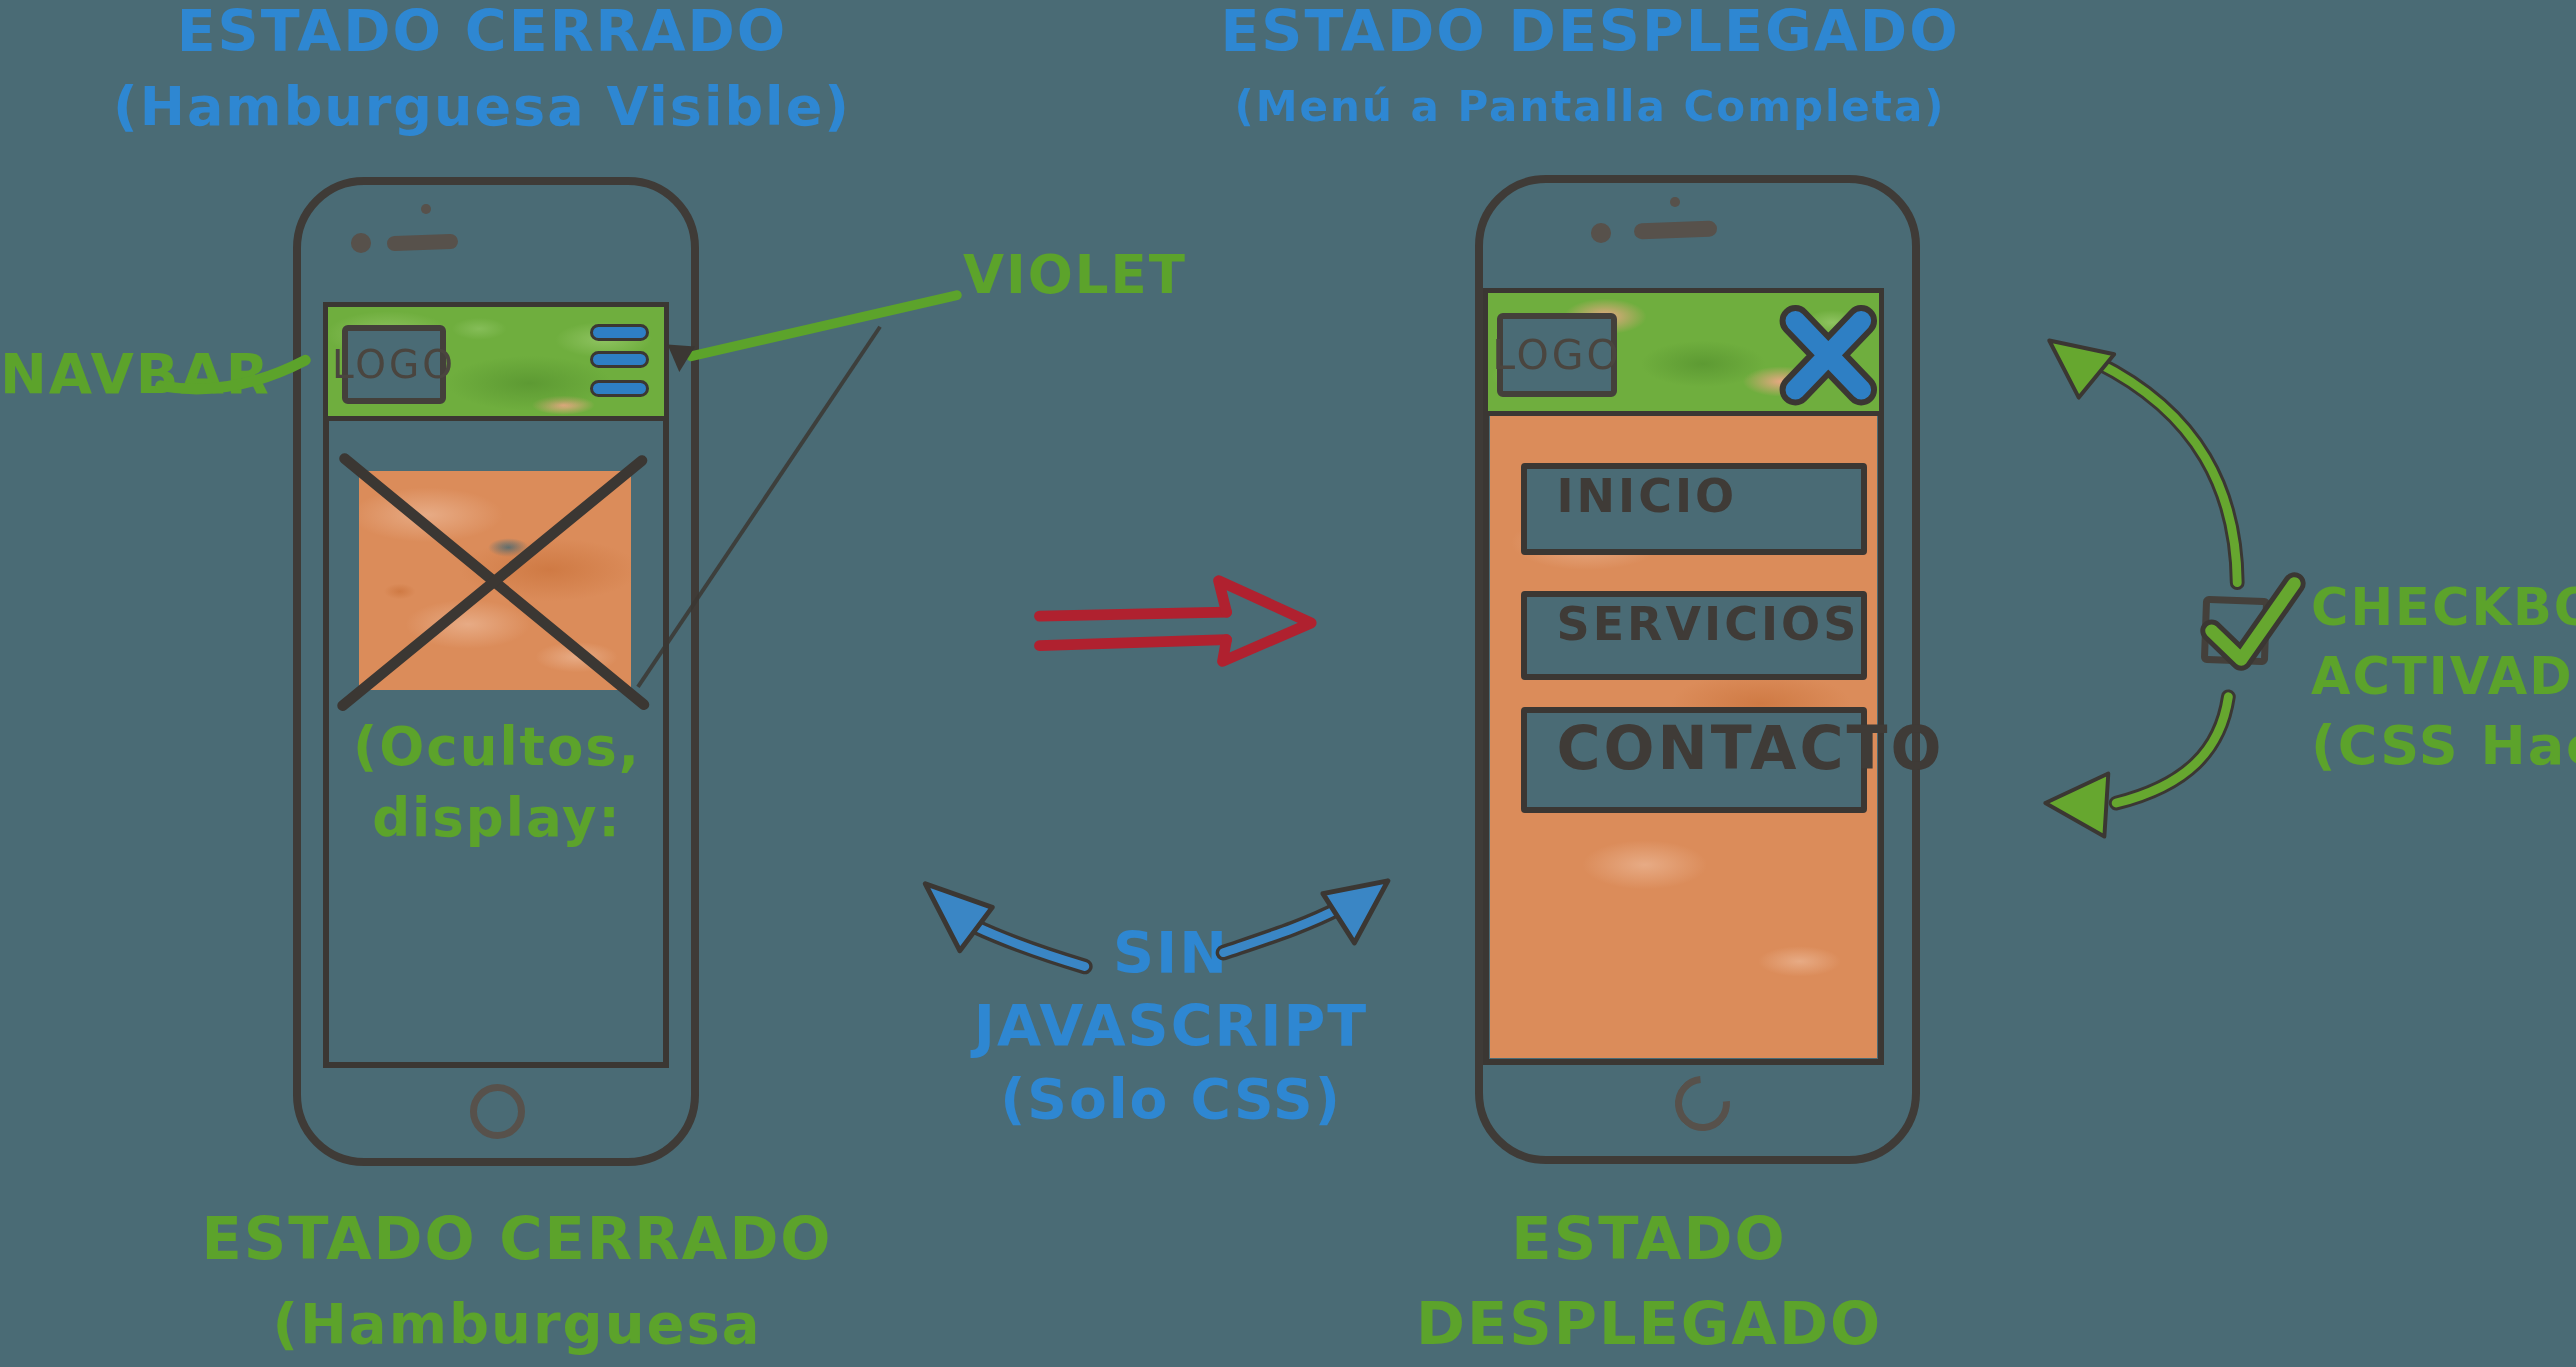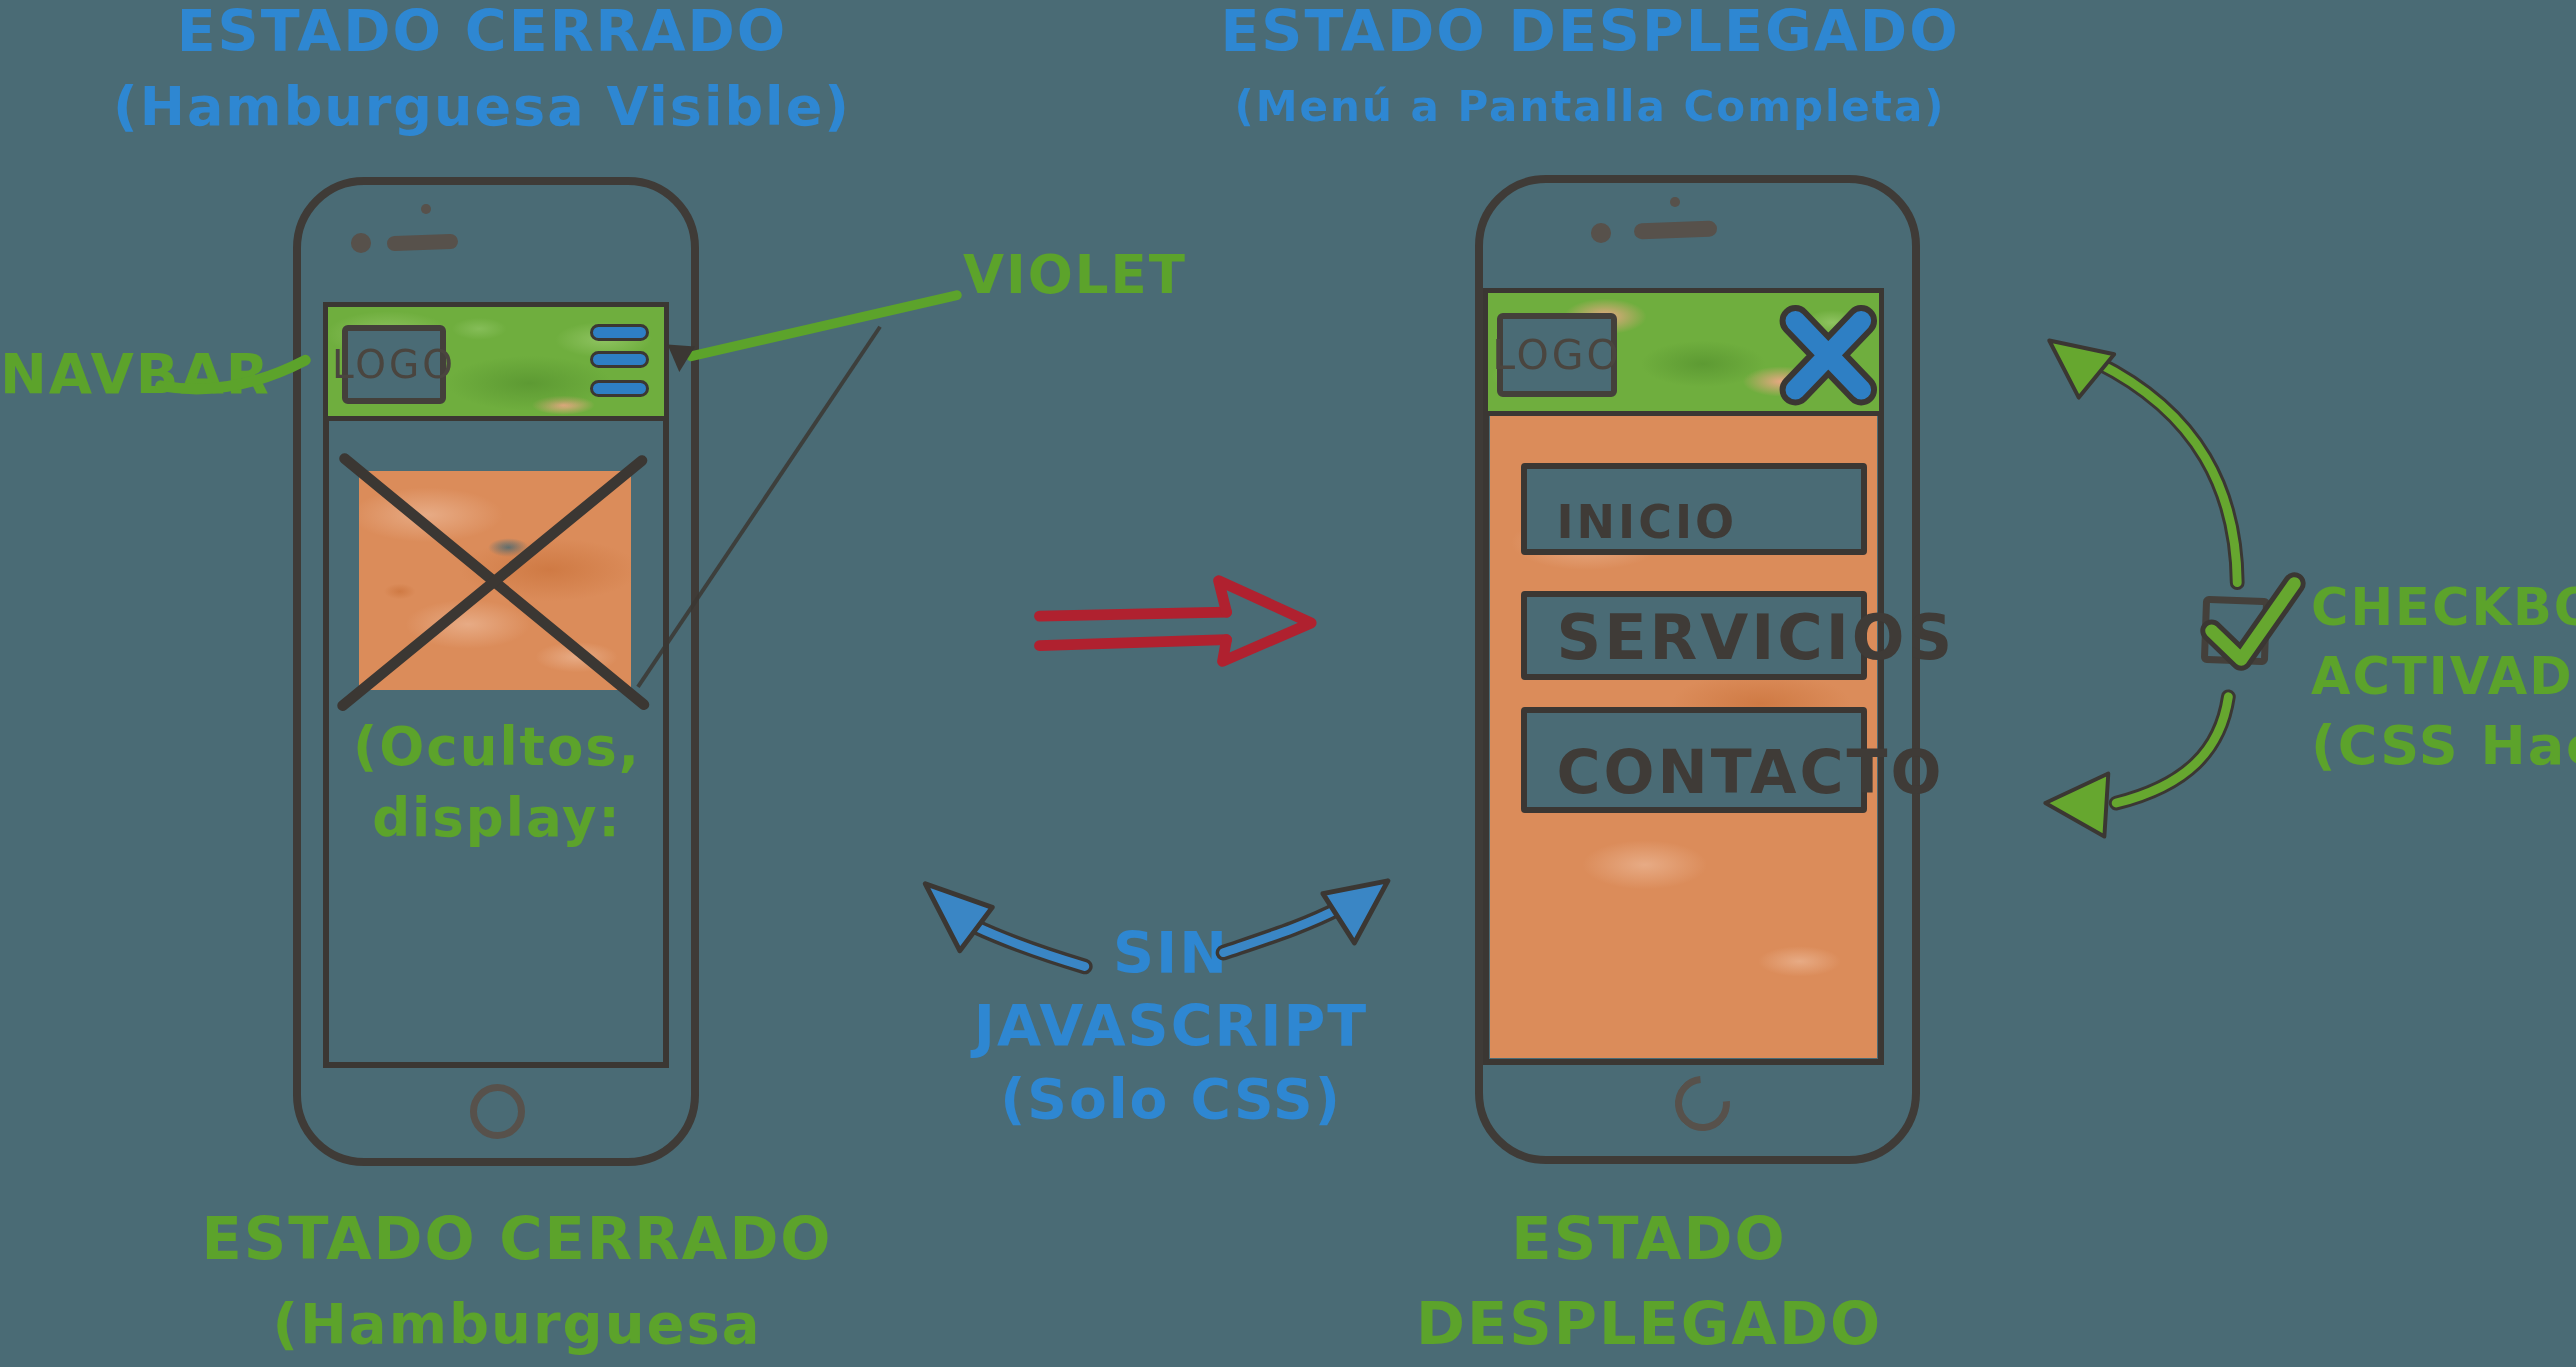--- a/index.html
+++ b/index.html
@@ -36,21 +36,21 @@
     background-image:
       radial-gradient(ellipse 108px 39px at 25% 20%, #e7ab85 0%, rgba(231,171,133,0) 70%),
       radial-gradient(ellipse 128px 45px at 70% 45%, #cf7a44 0%, rgba(207,122,68,0) 70%),
       radial-gradient(ellipse 89px 35px at 40% 70%, #e7ab85 0%, rgba(231,171,133,0) 70%),
       radial-gradient(ellipse 59px 21.7px at 80% 85%, #e7ab85 0%, rgba(231,171,133,0) 70%),
       radial-gradient(ellipse 25.6px 11.8px at 55% 35%, #4a6b75 0%, rgba(74,107,117,0) 80%),
       radial-gradient(ellipse 19.7px 9.8px at 15% 55%, #cf7a44 0%, rgba(207,122,68,0) 80%);
   }
   .bar{background:#2e7fc4;border:3.9px solid #3b3733;border-radius:8.9px;}
   .menubox{background:#4a6b75;border:6.9px solid #3b3733;border-radius:3.9px;
-           display:flex;align-items:flex-end;color:#3f3b37;font-weight:600;letter-spacing:3px;
+           display:flex;align-items:flex-start;color:#3f3b37;font-weight:600;letter-spacing:3px;
            padding-left:29.5px;}
   .home{border:7.9px solid #57514b;border-radius:50%;background:transparent;}
   .home.open{border-top-color:transparent;transform:rotate(40deg);}
   .cap{font-weight:bold;text-align:center;letter-spacing:2px;}
   .blue-t{color:#2e87d2;}
   .green-t{color:#5ca32b;}
   .checkbox{border:7.9px solid #44403b;border-radius:5.9px;transform:rotate(2deg);background:transparent;}
   svg.overlay{position:absolute;left:0;top:0;pointer-events:none;}
 </style>
 </head>
@@ -94,21 +94,21 @@
 
   <div class="abs navbar salmon" style="left:1483px;top:288px;width:401px;height:128px;"></div>
 
   <div class="abs logobox" style="left:1497px;top:313px;width:120px;height:84px;font-size:41px;">
     <span>LOGO</span>
   </div>
 
   <div class="abs menubox" style="left:1521px;top:463px;width:346px;height:92px;font-size:46px;">
     <span>INICIO</span>
   </div>
-  <div class="abs menubox" style="left:1521px;top:591px;width:346px;height:89px;font-size:62px;">
+  <div class="abs menubox" style="left:1521px;top:591px;width:346px;height:89px;font-size:46px;">
     <span>SERVICIOS</span>
   </div>
   <div class="abs menubox" style="left:1521px;top:707px;width:346px;height:106px;font-size:60px;">
     <span>CONTACTO</span>
   </div>
 
   <div class="abs home open" style="left:1675px;top:1076px;width:55px;height:55px;"></div>
 
   <div class="abs checkbox" style="left:2202px;top:597px;width:67px;height:67px;"></div>
 

